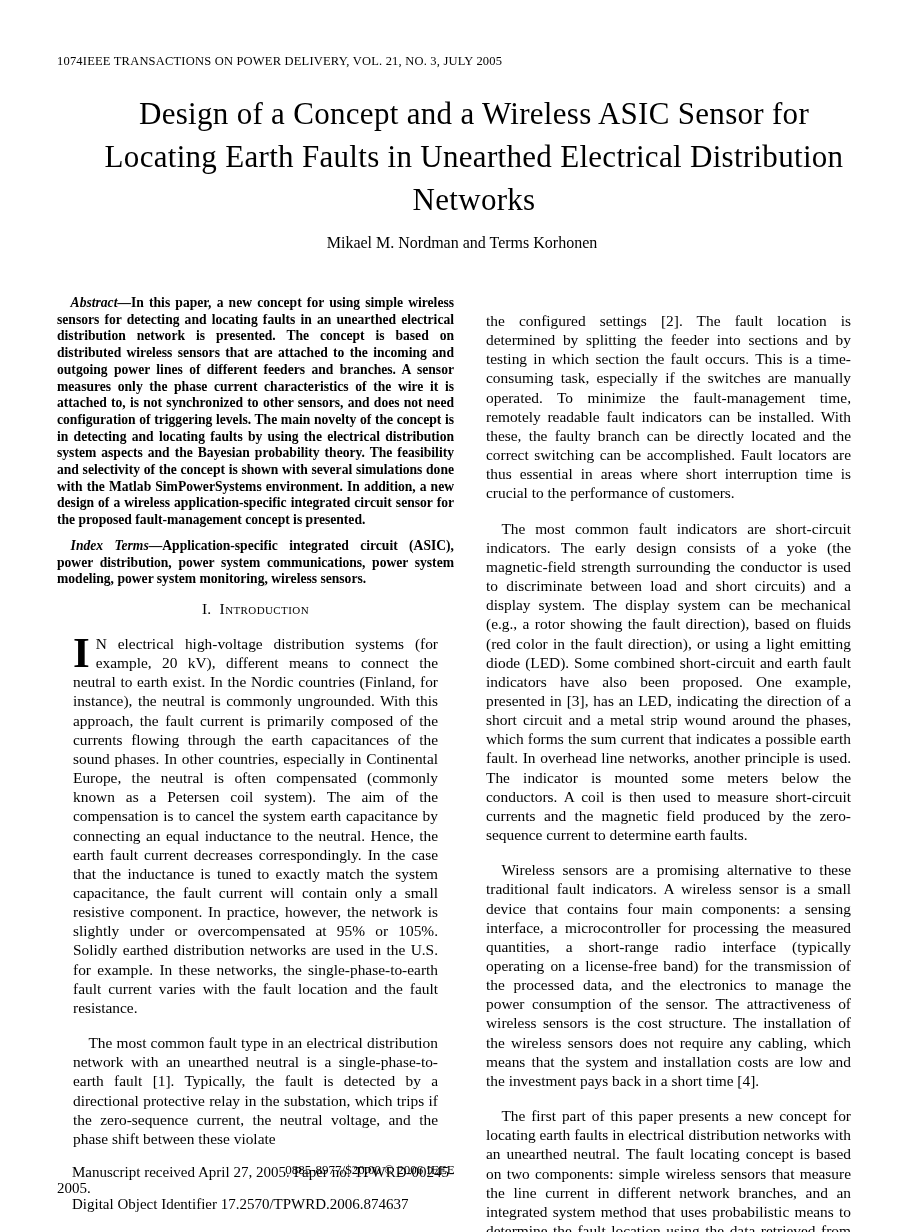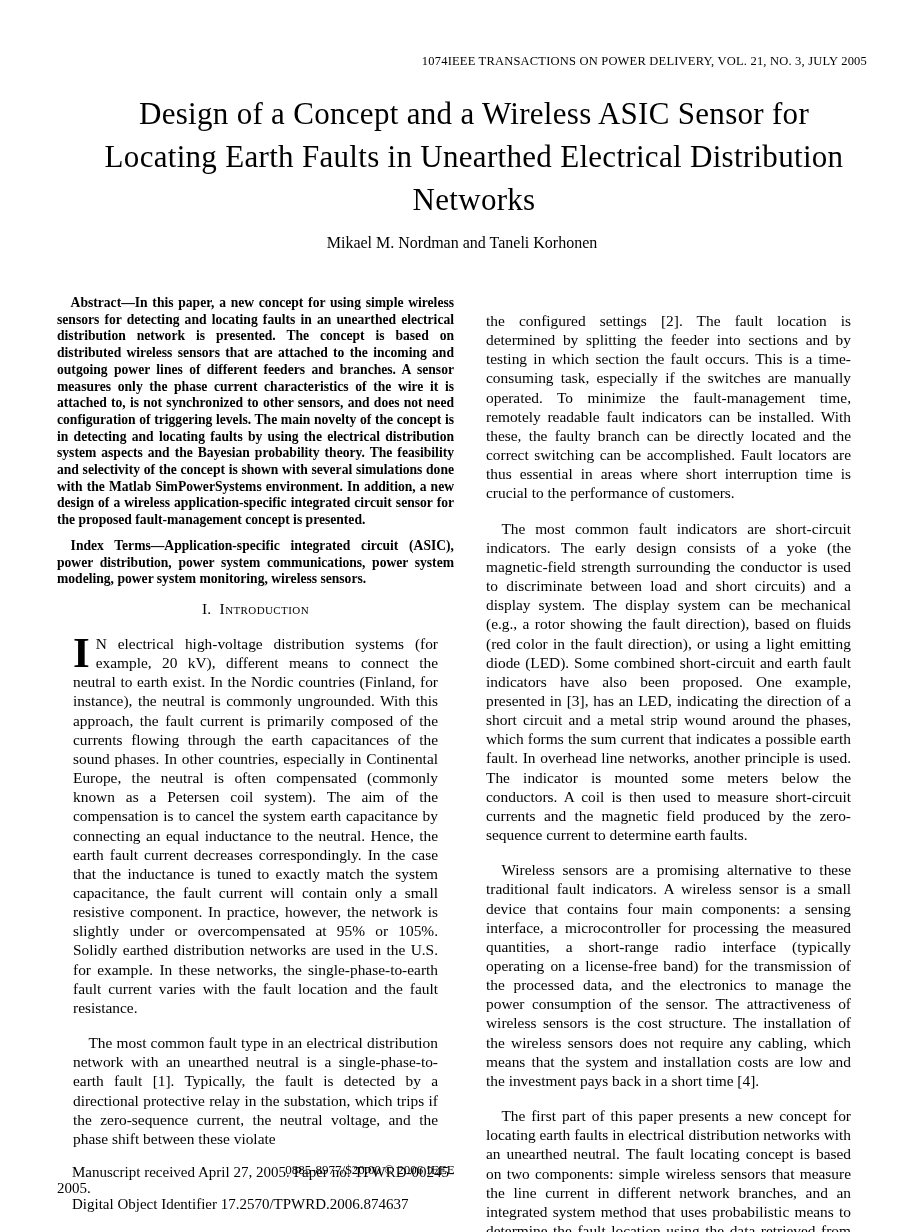--- a/index.html
+++ b/index.html
@@ -16,21 +16,21 @@
     font-family: "Liberation Serif", "DejaVu Serif", serif;
     overflow: hidden;
   }
   
   .running-head {
     position: absolute;
     top: 54px;
     left: 57px;
     width: 810px;
     display: flex;
-    justify-content: flex-end;
+    justify-content: flex-start;
     align-items: baseline;
     font-size: 12.5px;
     letter-spacing: 0.2px;
   }
   
   .paper-title {
     position: absolute;
     top: 92px;
     left: 104px;
     width: 740px;
@@ -65,20 +65,21 @@
   .abstract-par, .index-par {
     margin: 0;
     font-size: 13.6px;
     line-height: 16.7px;
     font-weight: bold;
     text-align: justify;
     text-indent: 1em;
   }
   .index-par { margin-top: 9px; }
   .lead-label {
+    font-style: italic;
     font-weight: bold;
   }
   
   .section-heading {
     margin: 12px 0 10px 0;
     text-align: center;
     font-size: 15.5px;
     font-weight: normal;
   }
   .section-heading .sc {
@@ -127,21 +128,21 @@
 
 <div class="page">
 
   <div class="running-head">
     <span>1074</span>
     <span>IEEE TRANSACTIONS ON POWER DELIVERY, VOL. 21, NO. 3, JULY 2005</span>
   </div>
 
   <h1 class="paper-title">Design of a Concept and a Wireless ASIC Sensor for Locating Earth Faults in Unearthed Electrical Distribution Networks</h1>
 
-  <div class="authors">Mikael M. Nordman and Taneli Korhonen</div>
+  <div class="authors">Mikael M. Nordman and Terms Korhonen</div>
 
   <div class="columns">
 
     <div class="col">
 
       <p class="abstract-par"><span class="lead-label">Abstract—</span><span>In this paper, a new concept for using simple wireless sensors for detecting and locating faults in an unearthed electrical distribution network is presented. The concept is based on distributed wireless sensors that are attached to the incoming and outgoing power lines of different feeders and branches. A sensor measures only the phase current characteristics of the wire it is attached to, is not synchronized to other sensors, and does not need configuration of triggering levels. The main novelty of the concept is in detecting and locating faults by using the electrical distribution system aspects and the Bayesian probability theory. The feasibility and selectivity of the concept is shown with several simulations done with the Matlab SimPowerSystems environment. In addition, a new design of a wireless application-specific integrated circuit sensor for the proposed fault-management concept is presented.</span></p>
 
       <p class="index-par"><span class="lead-label">Index Terms—</span><span>Application-specific integrated circuit (ASIC), power distribution, power system communications, power system modeling, power system monitoring, wireless sensors.</span></p>
 
       <h2 class="section-heading"><span>I.</span><span class="sc">Introduction</span></h2>

